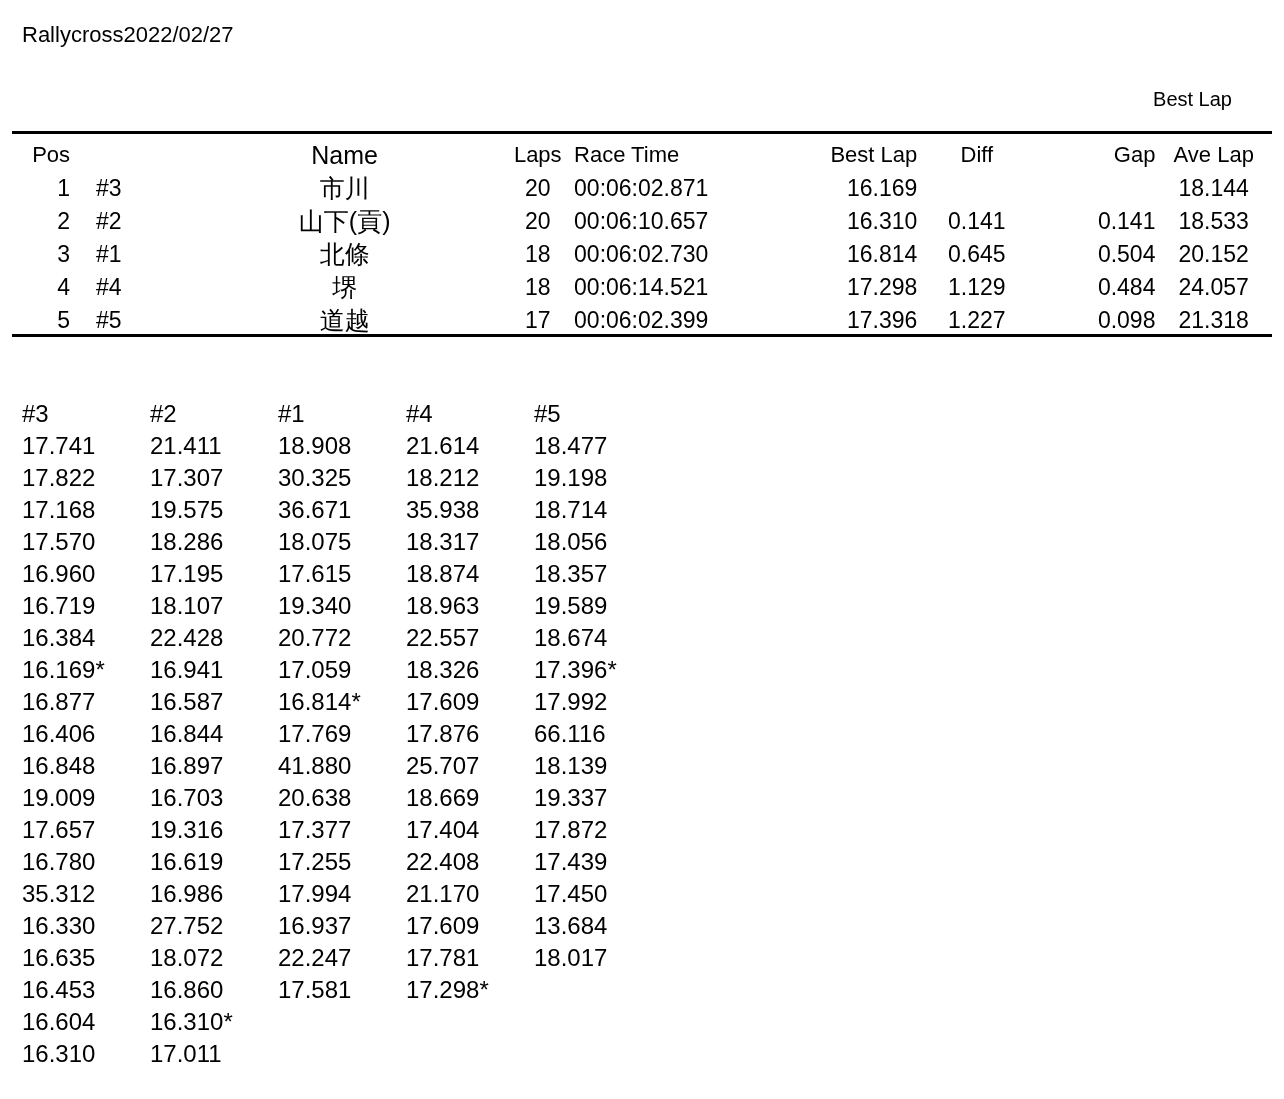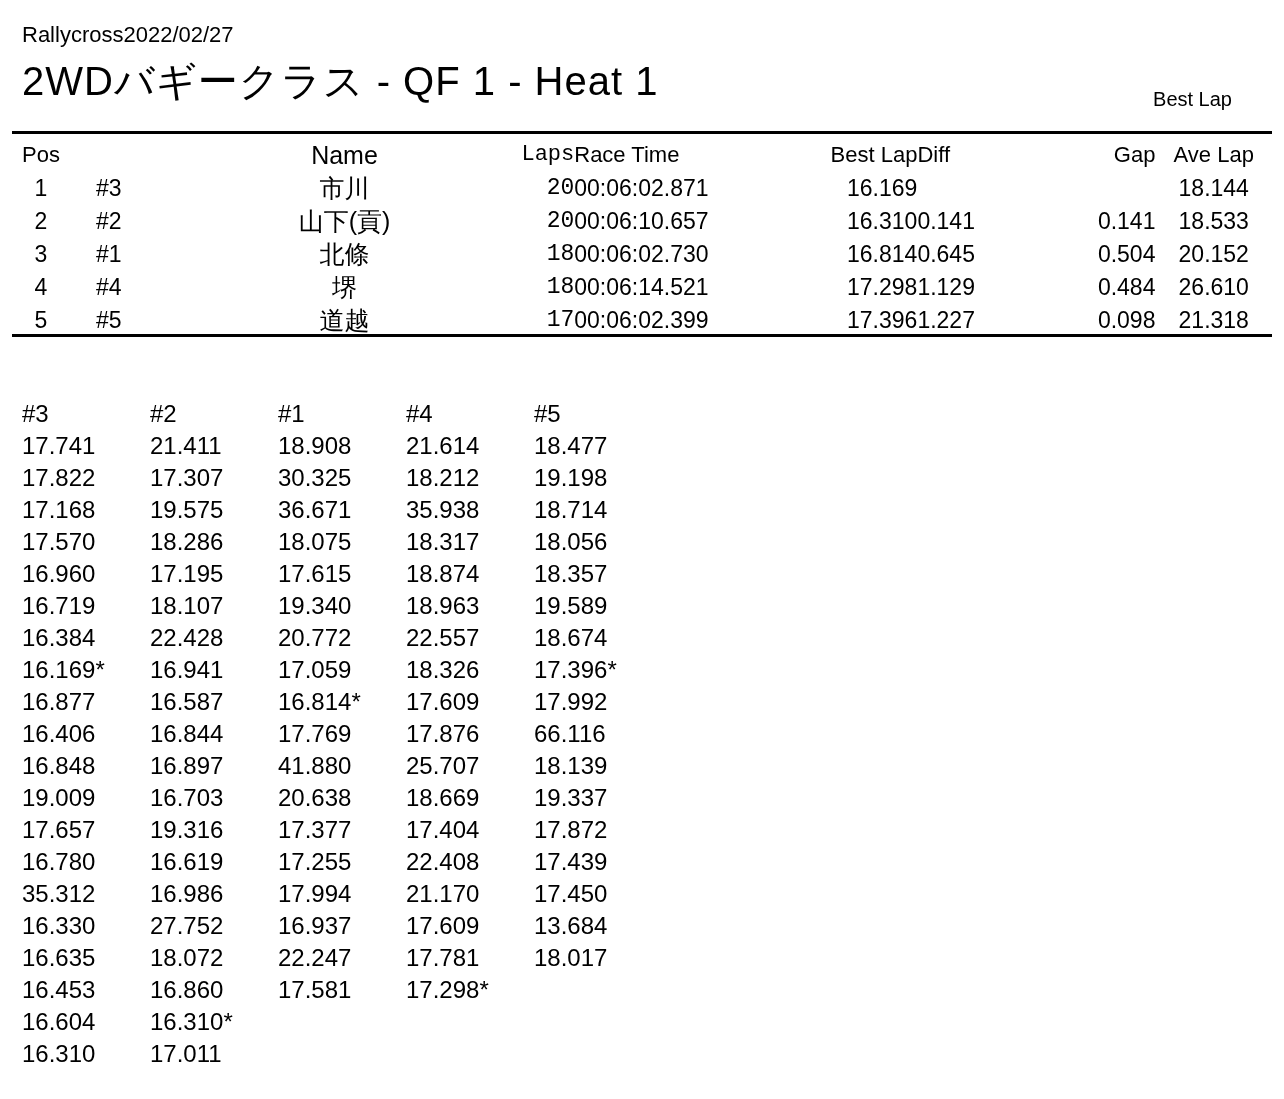--- a/index.html
+++ b/index.html
@@ -62,27 +62,27 @@
     border-collapse: collapse;
     font-size: 23px;
   }
   table.results th,
   table.results td {
     font-weight: normal;
     padding: 1px 0 2px 0;
     white-space: nowrap;
     line-height: 30px;
   }
-  .c-pos   { width: 60px;  text-align: center; padding-right: 4px !important; }
+  .c-pos   { width: 60px;  text-align: right; padding-right: 4px !important; }
   .c-num   { width: 85px;  text-align: left;  padding-left: 22px !important; }
   .c-name  { width: 335px; text-align: center;  padding-left: 12px !important; font-size: 25px; }
-  .c-laps  { width: 75px;  text-align: right; font-family: Liberation Mono, monospace; }
+  .c-laps  { width: 75px;  text-align: center; }
   .c-time  { width: 220px; }
   .c-best  { width: 135px; text-align: right; }
-  .c-diff  { width: 125px; text-align: left; }
+  .c-diff  { width: 125px; text-align: center; }
   .c-gap   { width: 125px; text-align: right; }
   .c-ave   { width: 120px; text-align: center; }
 
   thead td, thead th { font-size: 22px; }
 
   .laps-grid {
     position: absolute;
     left: 22px;
     top: 398px;
     display: flex;
@@ -103,21 +103,20 @@
     white-space: nowrap;
   }
   .lap-cell.empty { color: transparent; }
 </style>
 </head>
 <body>
 
 <div class="page">
 
   <div class="event-line">Rallycross2022/02/27</div>
-  <div class="title">2WDバギークラス - QF 1 - Heat 1</div>
   <div class="best-lap-note">Best Lap</div>
 
   <div class="rule rule-top"></div>
 
   <table class="results">
     <thead>
       <tr>
         <td class="c-pos">Pos</td>
         <td class="c-num"></td>
         <td class="c-name">Name</td>
@@ -165,21 +164,21 @@
       </tr>
       <tr>
         <td class="c-pos">4</td>
         <td class="c-num">#4</td>
         <td class="c-name">堺</td>
         <td class="c-laps">18</td>
         <td class="c-time">00:06:14.521</td>
         <td class="c-best">17.298</td>
         <td class="c-diff">1.129</td>
         <td class="c-gap">0.484</td>
-        <td class="c-ave">26.610</td>
+        <td class="c-ave">24.057</td>
       </tr>
       <tr>
         <td class="c-pos">5</td>
         <td class="c-num">#5</td>
         <td class="c-name">道越</td>
         <td class="c-laps">17</td>
         <td class="c-time">00:06:02.399</td>
         <td class="c-best">17.396</td>
         <td class="c-diff">1.227</td>
         <td class="c-gap">0.098</td>

